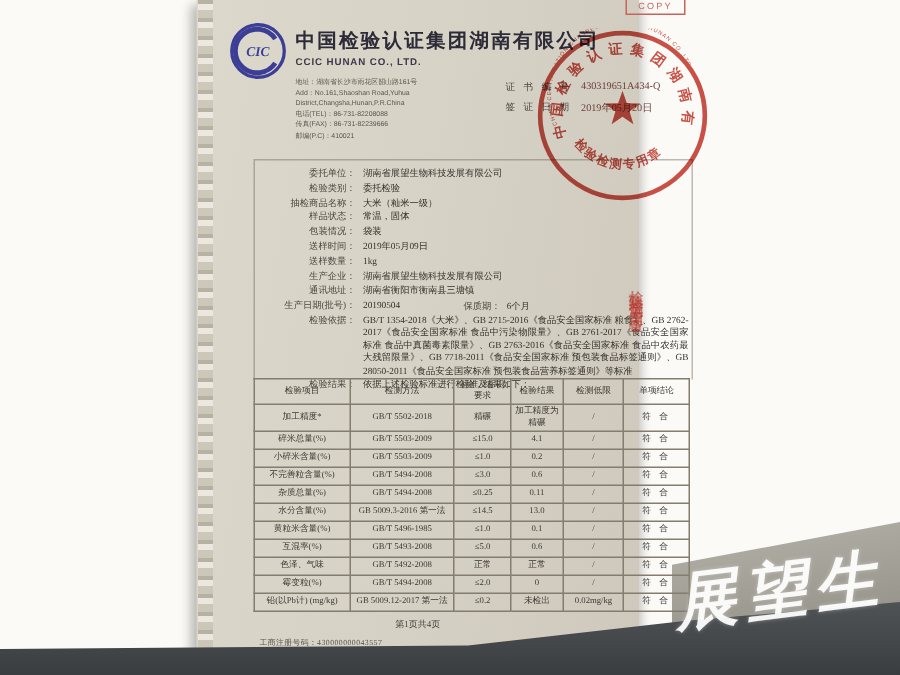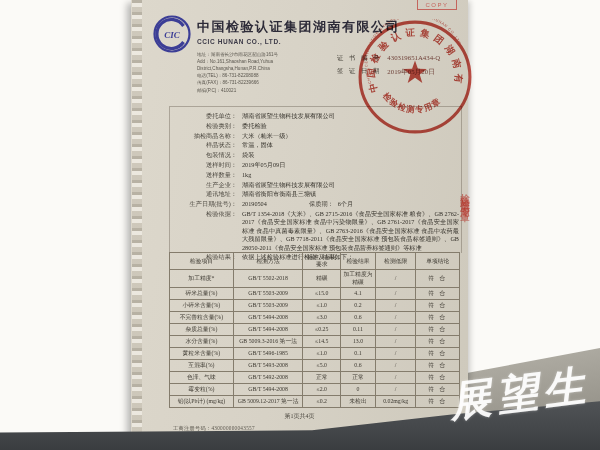--- a/index.html
+++ b/index.html
@@ -16,21 +16,21 @@
     z-index:1;
   }
   .dark-band{
     position:absolute;left:0;bottom:0;width:600px;height:58px;
     background:linear-gradient(180deg,#54575a 0%,#45484b 60%,#3a3d40 100%);
     clip-path:polygon(0 70%,52% 66%,76% 38%,100% 16%,100% 100%,0 100%);
     z-index:3;
   }
   
   .document{
-    position:absolute;left:131px;top:0;width:337px;height:441px;
+    position:absolute;left:131px;top:0;width:295px;height:441px;
     background:linear-gradient(100deg,#ddd8cc 0%,#d7d2c6 50%,#cec9bc 100%);
     box-shadow:-4px 3px 7px rgba(0,0,0,.28),3px 1px 5px rgba(0,0,0,.14);
     z-index:2;
   }
   .perforation{
     position:absolute;left:1px;top:0;bottom:0;width:10px;
     background:repeating-linear-gradient(180deg,
       rgba(118,110,94,.55) 0 3px,
       rgba(246,243,236,.95) 3px 7px,
       rgba(158,150,134,.35) 7px 12px);

